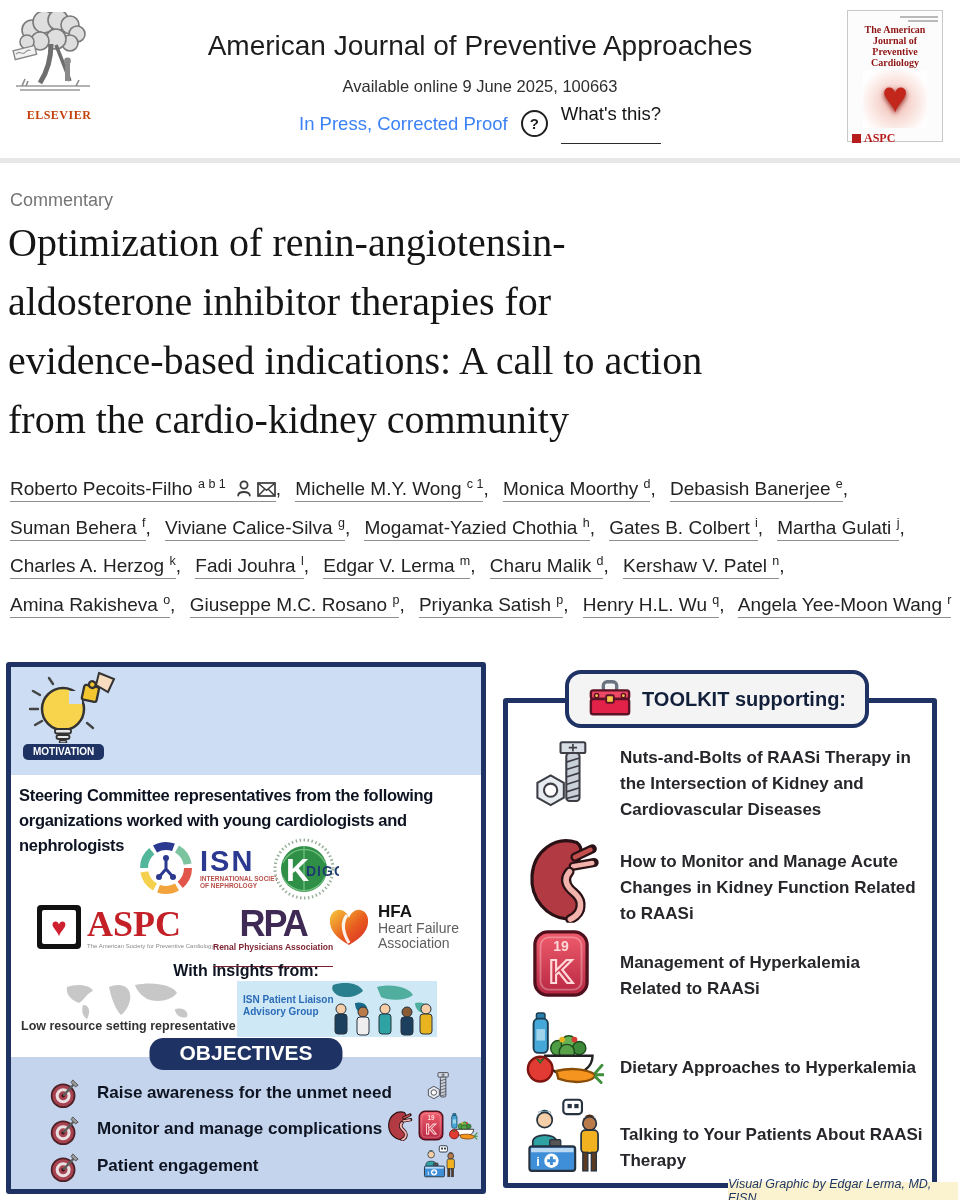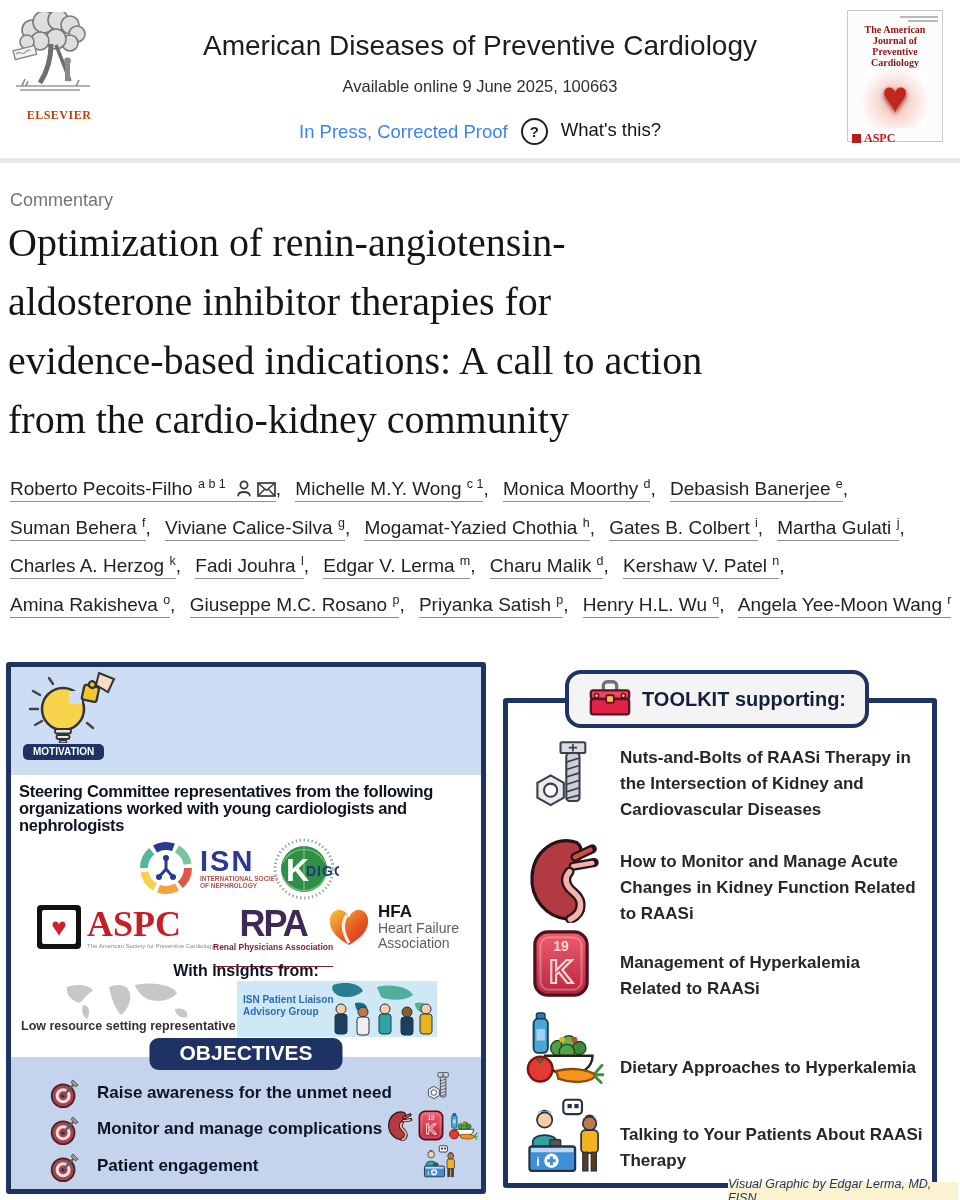--- a/index.html
+++ b/index.html
@@ -15,21 +15,21 @@
           font-size:28px;color:#1d1d1d;cursor:pointer;}
   .avail{position:absolute;left:120px;right:120px;top:77px;text-align:center;
          font-size:16.5px;color:#2f2f2f;}
   .status-row{position:absolute;left:120px;right:120px;top:103px;display:flex;
               justify-content:center;align-items:center;gap:13px;}
   .inpress{color:#3b82f6;font-size:18.5px;cursor:pointer;}
   .qmark{width:23px;height:23px;border:2.5px solid #1f1f1f;border-radius:50%;
          display:flex;align-items:center;justify-content:center;
          font-weight:bold;font-size:15px;color:#1f1f1f;cursor:pointer;}
   .whats{font-size:18.5px;color:#141414;border-bottom:1.5px solid #2b2b2b;
-         padding-bottom:18px;cursor:pointer;margin-top:16px;}
+         padding-bottom:18px;cursor:pointer;}
   .cover{position:absolute;right:17px;top:10px;width:96px;height:132px;
          border:1px solid #c8c8c8;background:#fdfcfc;box-sizing:border-box;
          padding:5px 4px;cursor:pointer;}
   .cover-microbar{height:2px;background:#b9b9b9;width:38px;margin-left:auto;margin-bottom:2px;}
   .cover-title{color:#8e1313;font-family:"Liberation Serif",serif;font-weight:bold;
                font-size:10px;line-height:11px;text-align:center;margin-top:2px;}
   .cover-heart{width:64px;height:58px;margin:2px auto 0;position:relative;
                background:radial-gradient(circle at 50% 55%, #f0b9b0 0%, #fbeae6 55%, #fff 80%);}
   .cover-heart span{position:absolute;left:50%;top:50%;transform:translate(-50%,-54%);
                font-size:44px;color:#c3271c;text-shadow:0 2px 5px #93221a;}
@@ -56,21 +56,21 @@
           border:5px solid #1e3264;border-radius:3px;background:#fff;box-sizing:border-box;}
   .panelR{position:absolute;left:503px;top:38px;width:434px;height:490px;
           border:5px solid #1e3264;border-radius:3px;background:#fff;box-sizing:border-box;}
   .gtext{font-weight:bold;color:#0d1321;}
   .mot-bg{position:absolute;left:0;top:0;width:470px;height:108px;background:#cdddf3;}
   .bulb{position:absolute;left:14px;top:4px;}
   .mot-badge{position:absolute;left:12px;top:77px;background:#1e3264;color:#fff;
              font-weight:bold;font-size:10px;padding:2px 10px 3px;border-radius:5px;}
   .mot-text{position:absolute;left:116px;top:10px;width:348px;font-size:16.5px;line-height:23px;}
   .steering{position:absolute;left:8px;top:116px;width:458px;font-size:16.5px;
-            line-height:17px;letter-spacing:-0.3px;}
+            line-height:25px;letter-spacing:-0.3px;}
   .logo-isn{position:absolute;left:126px;top:172px;display:flex;gap:5px;align-items:center;}
   .isn-abbr{color:#2b3990;font-weight:bold;font-size:29px;letter-spacing:2px;line-height:28px;}
   .isn-sub{font-size:6.5px;color:#b8504a;font-weight:bold;line-height:7px;}
   .logo-kdigo{position:absolute;left:262px;top:170px;}
   .logo-aspc{position:absolute;left:26px;top:238px;display:flex;gap:6px;align-items:flex-start;}
   .aspc-mark{width:44px;height:44px;background:#111;border-radius:4px;display:flex;
              align-items:center;justify-content:center;}
   .aspc-inner{width:34px;height:34px;background:#fff;border-radius:2px;display:flex;
               align-items:center;justify-content:center;font-size:26px;color:#cf2030;}
   .aspc-abbr{color:#c32127;font-family:"Liberation Serif",serif;font-weight:600;
@@ -85,21 +85,21 @@
   .hfa-sub{font-size:14px;color:#5f5f5f;line-height:15px;}
   .insights{position:absolute;left:0;width:470px;top:295px;text-align:center;font-size:16px;}
   .graymap{position:absolute;left:46px;top:314px;}
   .lowres{position:absolute;left:10px;top:352px;font-size:12.5px;color:#333;font-weight:bold;}
   .plbanner{position:absolute;left:226px;top:314px;width:200px;height:56px;background:#cfe8f5;overflow:hidden;}
   .pl-label{position:absolute;left:6px;top:13px;color:#2b6cb8;font-weight:bold;
             font-size:10px;line-height:12px;z-index:2;}
   .obj-bg{position:absolute;left:0;top:390px;width:470px;height:132px;background:#c3d4ec;}
   .obj-banner{position:absolute;left:50%;transform:translateX(-50%);top:371px;
               background:#1e3264;color:#fff;font-weight:bold;font-size:21px;
-              padding:3px 30px 5px;border-radius:9px;z-index:2;white-space:nowrap;}
+              padding:3px 30px 5px;border-radius:14px;z-index:2;white-space:nowrap;}
   .obj-target{position:absolute;left:38px;}
   .obj-text{position:absolute;left:86px;font-size:17px;}
   .mini{position:absolute;}
 
   .tk-head{position:absolute;left:565px;top:10px;width:304px;height:58px;background:#f4f4f4;
            border:4px solid #1e3264;border-radius:16px;display:flex;align-items:center;
            justify-content:center;gap:10px;z-index:2;box-sizing:border-box;}
   .tk-label{font-weight:bold;font-size:20px;color:#13203c;}
   .tr-icon{position:absolute;}
   .tr-text{position:absolute;left:112px;width:303px;font-size:17px;line-height:26px;
@@ -227,21 +227,21 @@
       <g transform="rotate(-14 15 41)">
         <rect x="4" y="36" width="22" height="9" fill="#f2f2f2" stroke="#888" stroke-width="1.4"></rect>
         <path d="M6,40 q3,-2 5,0 q3,2 5,0 q3,-2 5,0" fill="none" stroke="#999" stroke-width="1.2"></path>
       </g>
       <path d="M6,74 H80 M10,78 H70" stroke="#9a9a9a" stroke-width="1.6"></path>
       <path d="M12,74 l3,-7 M16,74 l2,-5 M66,74 l3,-6" stroke="#8a8a8a" stroke-width="1.6"></path>
     </svg>
     <div class="els-name">ELSEVIER</div>
   </div>
 
-  <div class="jtitle">American Diseases of Preventive Cardiology</div>
+  <div class="jtitle">American Journal of Preventive Approaches</div>
   <div class="avail">Available online 9 June 2025, 100663</div>
   <div class="status-row">
     <span class="inpress">In Press, Corrected Proof</span>
     <span class="qmark">?</span>
     <span class="whats">What's this?</span>
   </div>
 
   <div class="cover">
     <div class="cover-microbar"></div>
     <div class="cover-microbar" style="width:30px"></div>

